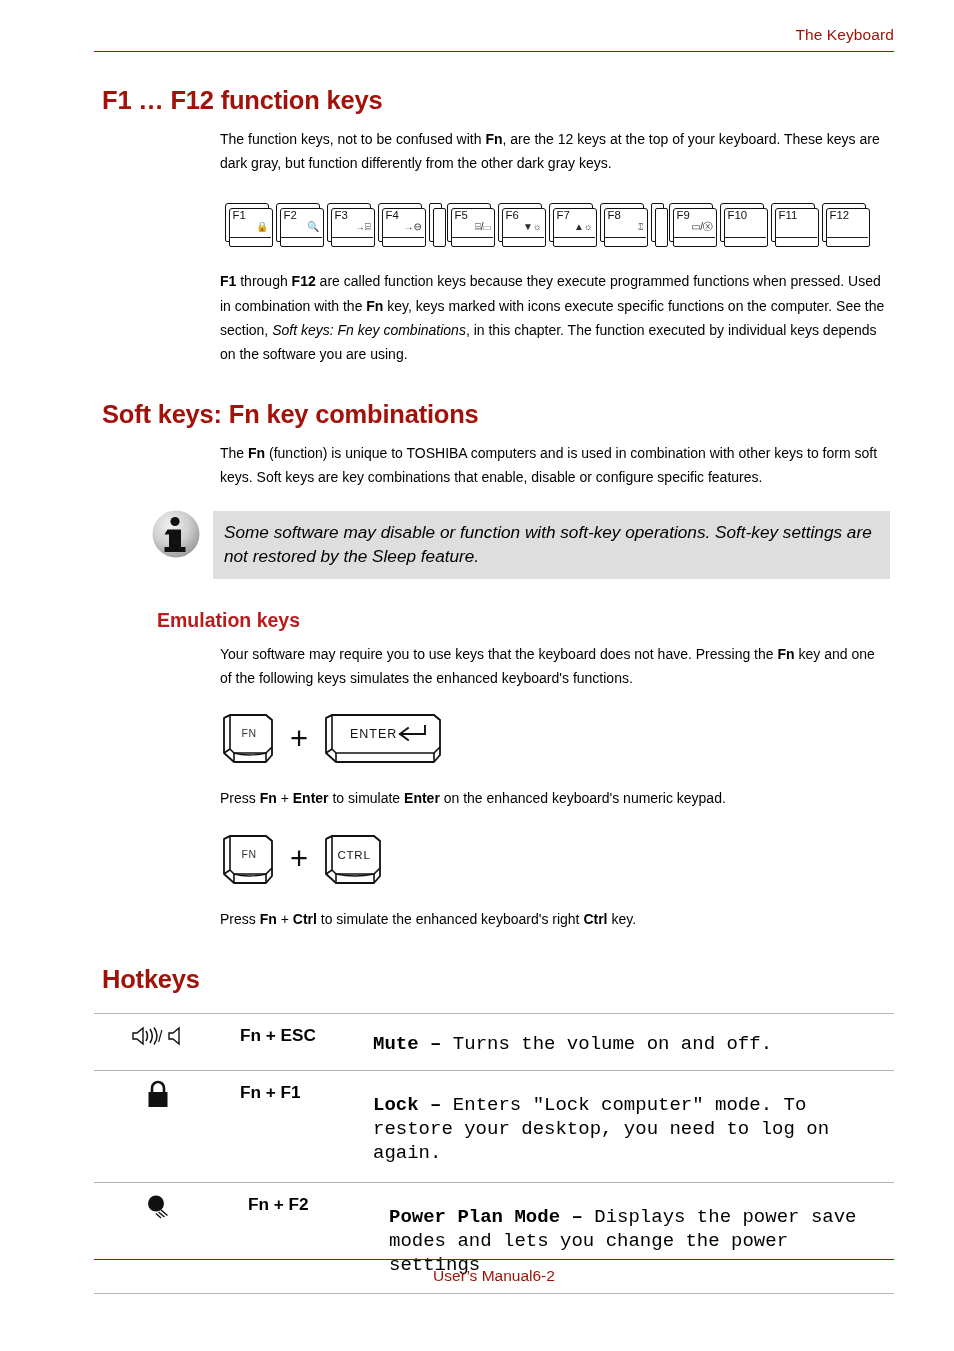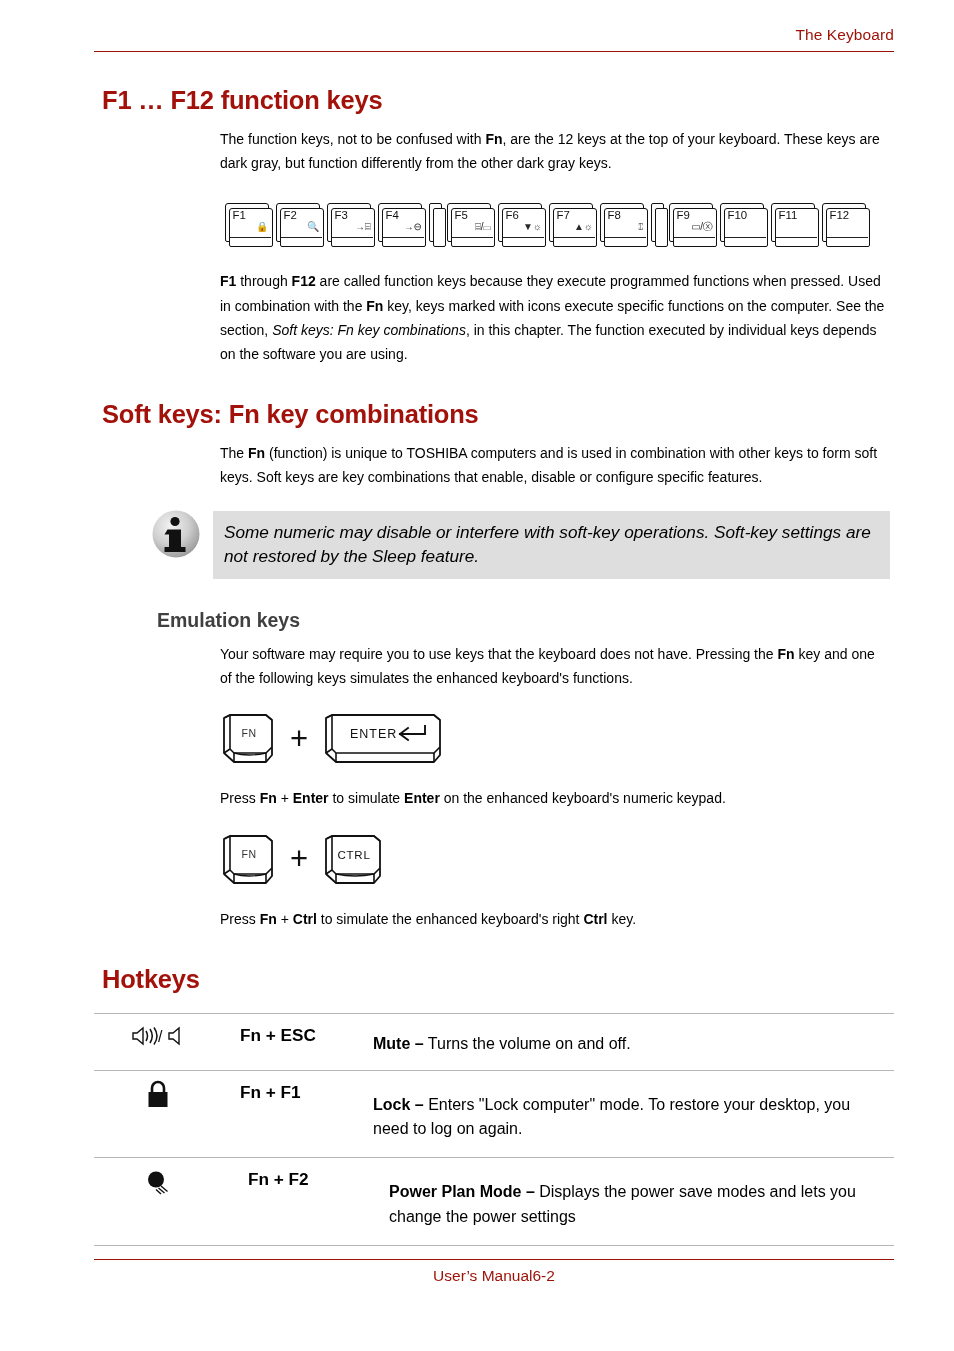--- a/index.html
+++ b/index.html
@@ -57,21 +57,21 @@
   }
 
   h1.sec {
     color: #a3120a;
     font-size: 25.5px;
     font-weight: bold;
     margin: 14px 0 12px 8px;
     letter-spacing: -0.2px;
   }
   h2.sub {
-    color: #404040;
+    color: #b91c1c;
     font-size: 19.5px;
     font-weight: bold;
     margin: 0 0 10px 0;
     padding-left: 63px;
   }
   p.body {
     font-size: 14px;
     line-height: 24.2px;
     margin: 0 0 0 0;
     padding-left: 126px;
@@ -243,23 +243,24 @@
   }
   .hk-combo {
     width: 152px;
     flex: 0 0 auto;
     font-size: 17.2px;
     font-weight: bold;
     padding: 11px 0 8px 19px;
   }
   .hk-desc {
     flex: 1;
-    font-size: 16px;
+    font-size: 19px;
     line-height: 24.2px;
     padding: 18px 6px 14px 0;
+    font-family: Liberation Mono, monospace;
   }
   .hk-row.tall .hk-desc { padding-top: 22px; padding-bottom: 16px; }
 </style>
 </head>
 <body>
 
 <div class="page">
 
   <div class="header">
     <div class="header-title">The Keyboard</div>
@@ -405,21 +406,21 @@
               <stop offset="0%" stop-color="#f2f2f2"></stop>
               <stop offset="55%" stop-color="#cfcfcf"></stop>
               <stop offset="100%" stop-color="#9a9a9a"></stop>
             </radialGradient>
           </defs>
           <circle cx="25" cy="25" r="23.5" fill="url(#infoGrad)"></circle>
           <circle cx="24" cy="12.5" r="4.6" fill="#111"></circle>
           <path d="M16.5 20.5 h13.5 v17.5 h4.5 v5 h-21 v-5 h4.5 v-12.5 h-4.5 z" fill="#111"></path>
         </svg>
       </div>
-      <div class="note-body">Some numeric may disable or interfere with soft-key operations. Soft-key settings are not restored by the Sleep feature.</div>
+      <div class="note-body">Some software may disable or function with soft-key operations. Soft-key settings are not restored by the Sleep feature.</div>
     </div>
 
     <h2 class="sub" style="margin-top:30px;">Emulation keys</h2>
 
     <p class="body"><span>Your software may require you to use keys that the keyboard does not have. Pressing the </span><span class="b">Fn</span><span> key and one of the following keys simulates the enhanced keyboard's functions.</span></p>
 
     <div class="keycombo">
       <div class="key3d">
         <svg width="56" height="54" viewBox="0 0 56 54" aria-hidden="true">
           <path d="M4 5 L4 40 L14 49 L46 49 L52 42 L52 7 L46 2 L10 2 Z" fill="#fff" stroke="#111" stroke-width="1.8" stroke-linejoin="round"></path>

